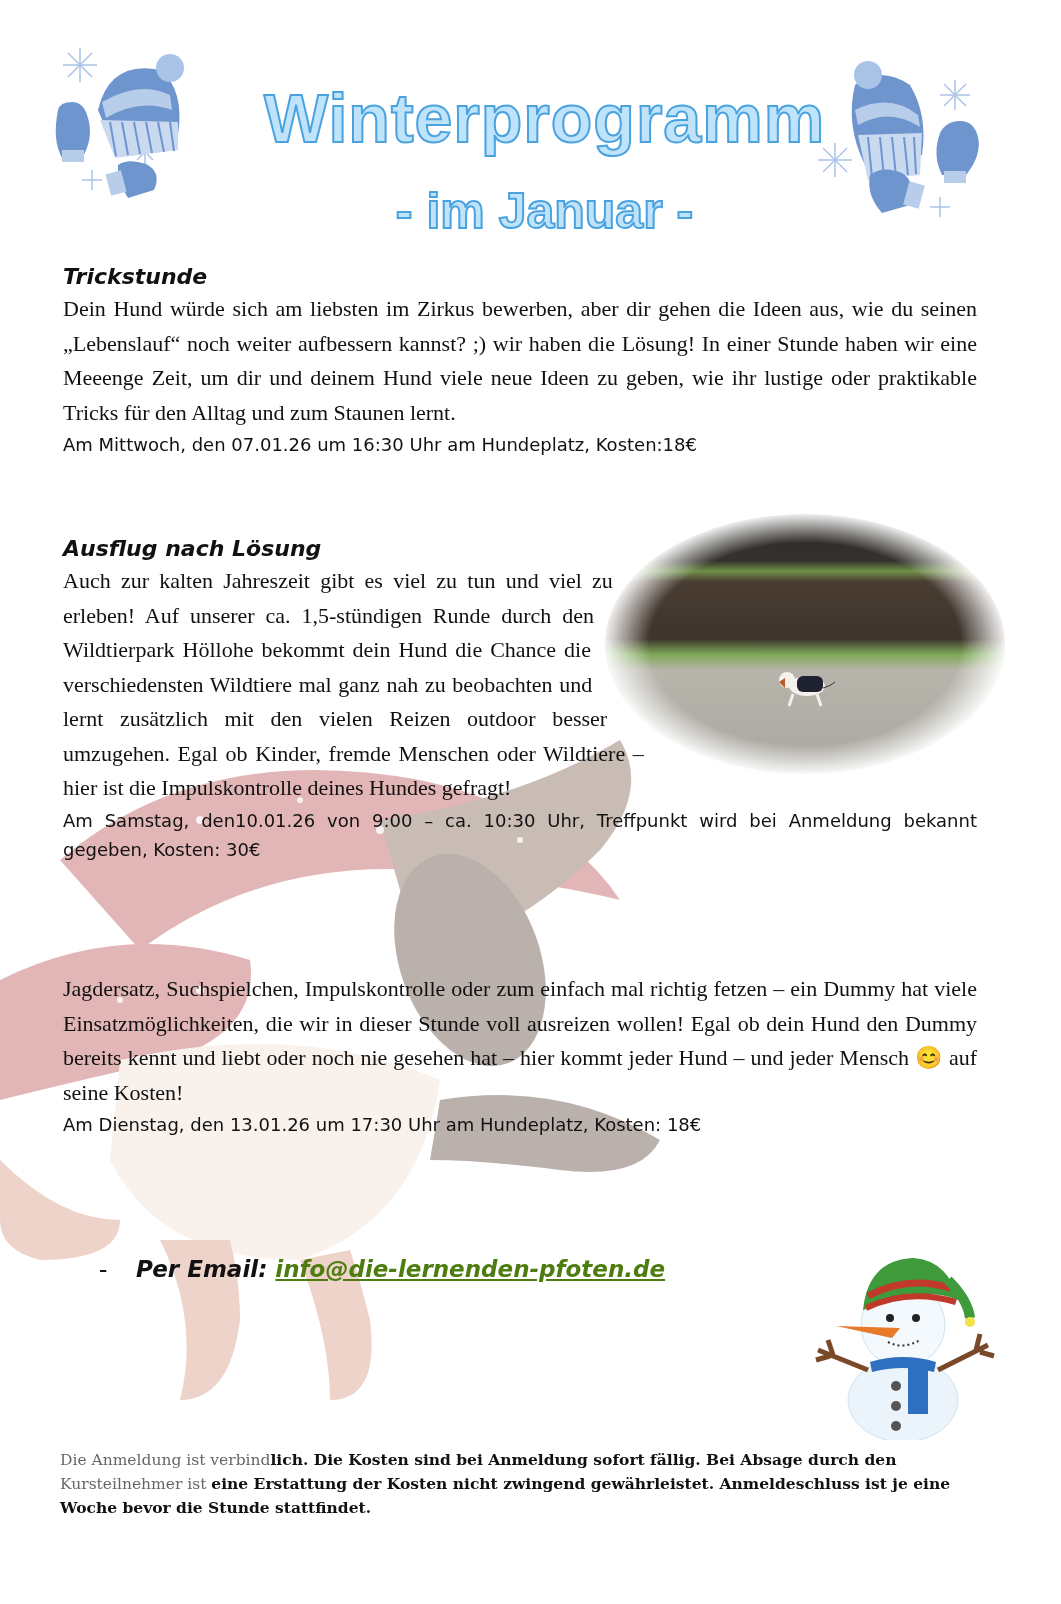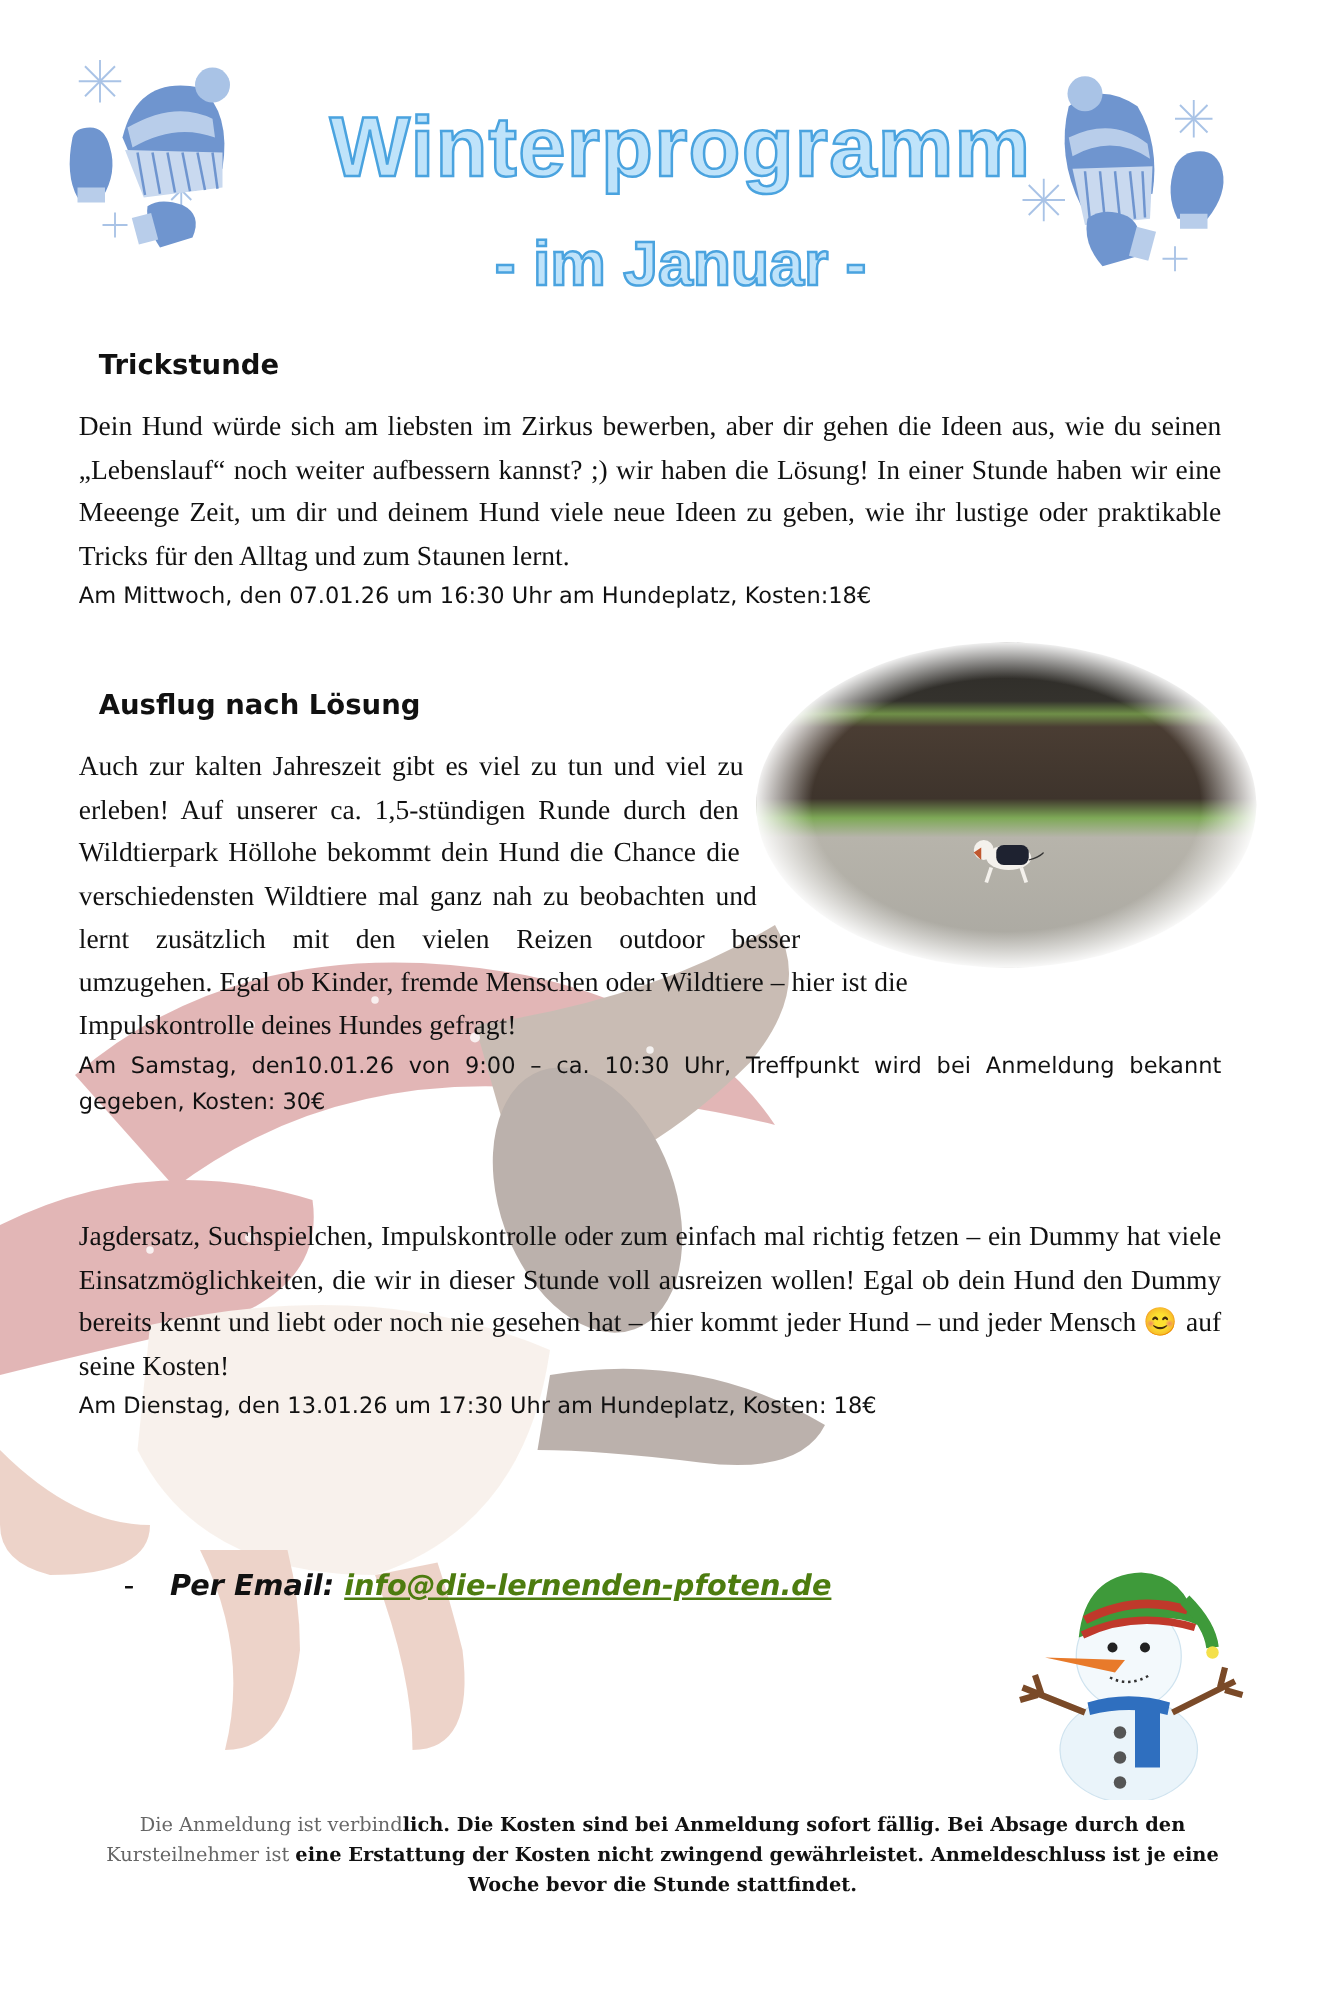--- a/index.html
+++ b/index.html
@@ -10,21 +10,21 @@
     .title { position: absolute; left: 0; right: 0; top: 78px; text-align: center; font-family: "Liberation Sans", sans-serif; font-weight: bold; font-size: 68px; line-height: 80px; color: #bfe3fa; -webkit-text-stroke: 2px #4aa3df; letter-spacing: 1px; }
     .subtitle { position: absolute; left: 0; right: 0; top: 164px; text-align: center; font-family: "Liberation Sans", sans-serif; font-weight: bold; font-size: 50px; line-height: 62px; color: #bfe3fa; margin-top: 16px; -webkit-text-stroke: 2px #4aa3df; }
     .deco { position: absolute; }
 
     
     .watermark { position: absolute; left: 0; top: 700px; width: 700px; height: 720px; opacity: 0.45; }
 
     
     .content { position: absolute; left: 63px; top: 262px; width: 914px; }
     .section { position: relative; }
-    .sec-title { font-weight: bold; font-size: 22px; line-height: 30px; margin: 16px; }
+    .sec-title { font-weight: bold; font-size: 22px; line-height: 30px; margin: 0; font-style: italic; }
     .body-text { font-size: 22px; line-height: 34.5px; text-align: justify; margin: 0; font-family: Liberation Serif, serif; }
     .meta { font-size: 18px; line-height: 29px; text-align: justify; margin: 0; }
 
     #sec1 { position: absolute; top: 0; left: 0; width: 914px; }
     #sec2 { position: absolute; top: 272px; left: 0; width: 914px; }
     #sec3 { position: absolute; top: 710px; left: 0; width: 914px; }
 
     .photo { float: right; width: 400px; height: 260px; margin: -20px -28px 0 14px; shape-outside: ellipse(50% 50%); border-radius: 50%; position: relative; overflow: hidden;
       background:
         radial-gradient(ellipse at 50% 50%, rgba(255,255,255,0) 55%, rgba(255,255,255,1) 72%),
@@ -33,21 +33,21 @@
 
     .anmeldung { position: absolute; top: 990px; left: 0; width: 760px; }
     .anm-title { font-style: italic; font-weight: bold; font-size: 23px; line-height: 34px; margin: 0; }
     .anm-list { list-style: none; margin: 0; padding: 0; }
     .anm-list li { font-style: italic; font-weight: bold; font-size: 23px; line-height: 35px; position: relative; padding-left: 73px; }
     .anm-list li .dash { position: absolute; left: 36px; font-style: normal; font-weight: normal; }
     .email-link { color: #4d7c0f; text-decoration: underline; }
 
     .snowman { position: absolute; left: 808px; top: 1230px; width: 190px; height: 210px; }
 
-    .footer { position: absolute; left: 60px; top: 1448px; width: 940px; text-align: center; font-family: "DejaVu Serif", serif; font-size: 15.5px; line-height: 23px; color: #111; font-weight: bold; }
+    .footer { position: absolute; left: 60px; top: 1448px; width: 940px; font-family: "DejaVu Serif", serif; font-size: 15.5px; line-height: 23px; color: #111; font-weight: bold; }
     .footer .faded { color: #666; font-weight: normal; }
   </style>
 </head>
 <body>
 
 <svg class="watermark" viewBox="0 0 700 720">
 
   <path d="M60 160 Q200 40 420 80 Q560 110 620 200 Q540 180 420 170 Q260 160 140 250 Z" fill="#c06060"></path>
   <path d="M0 280 Q120 220 250 260 Q260 330 170 360 Q80 380 0 400 Z" fill="#c06060"></path>
 

